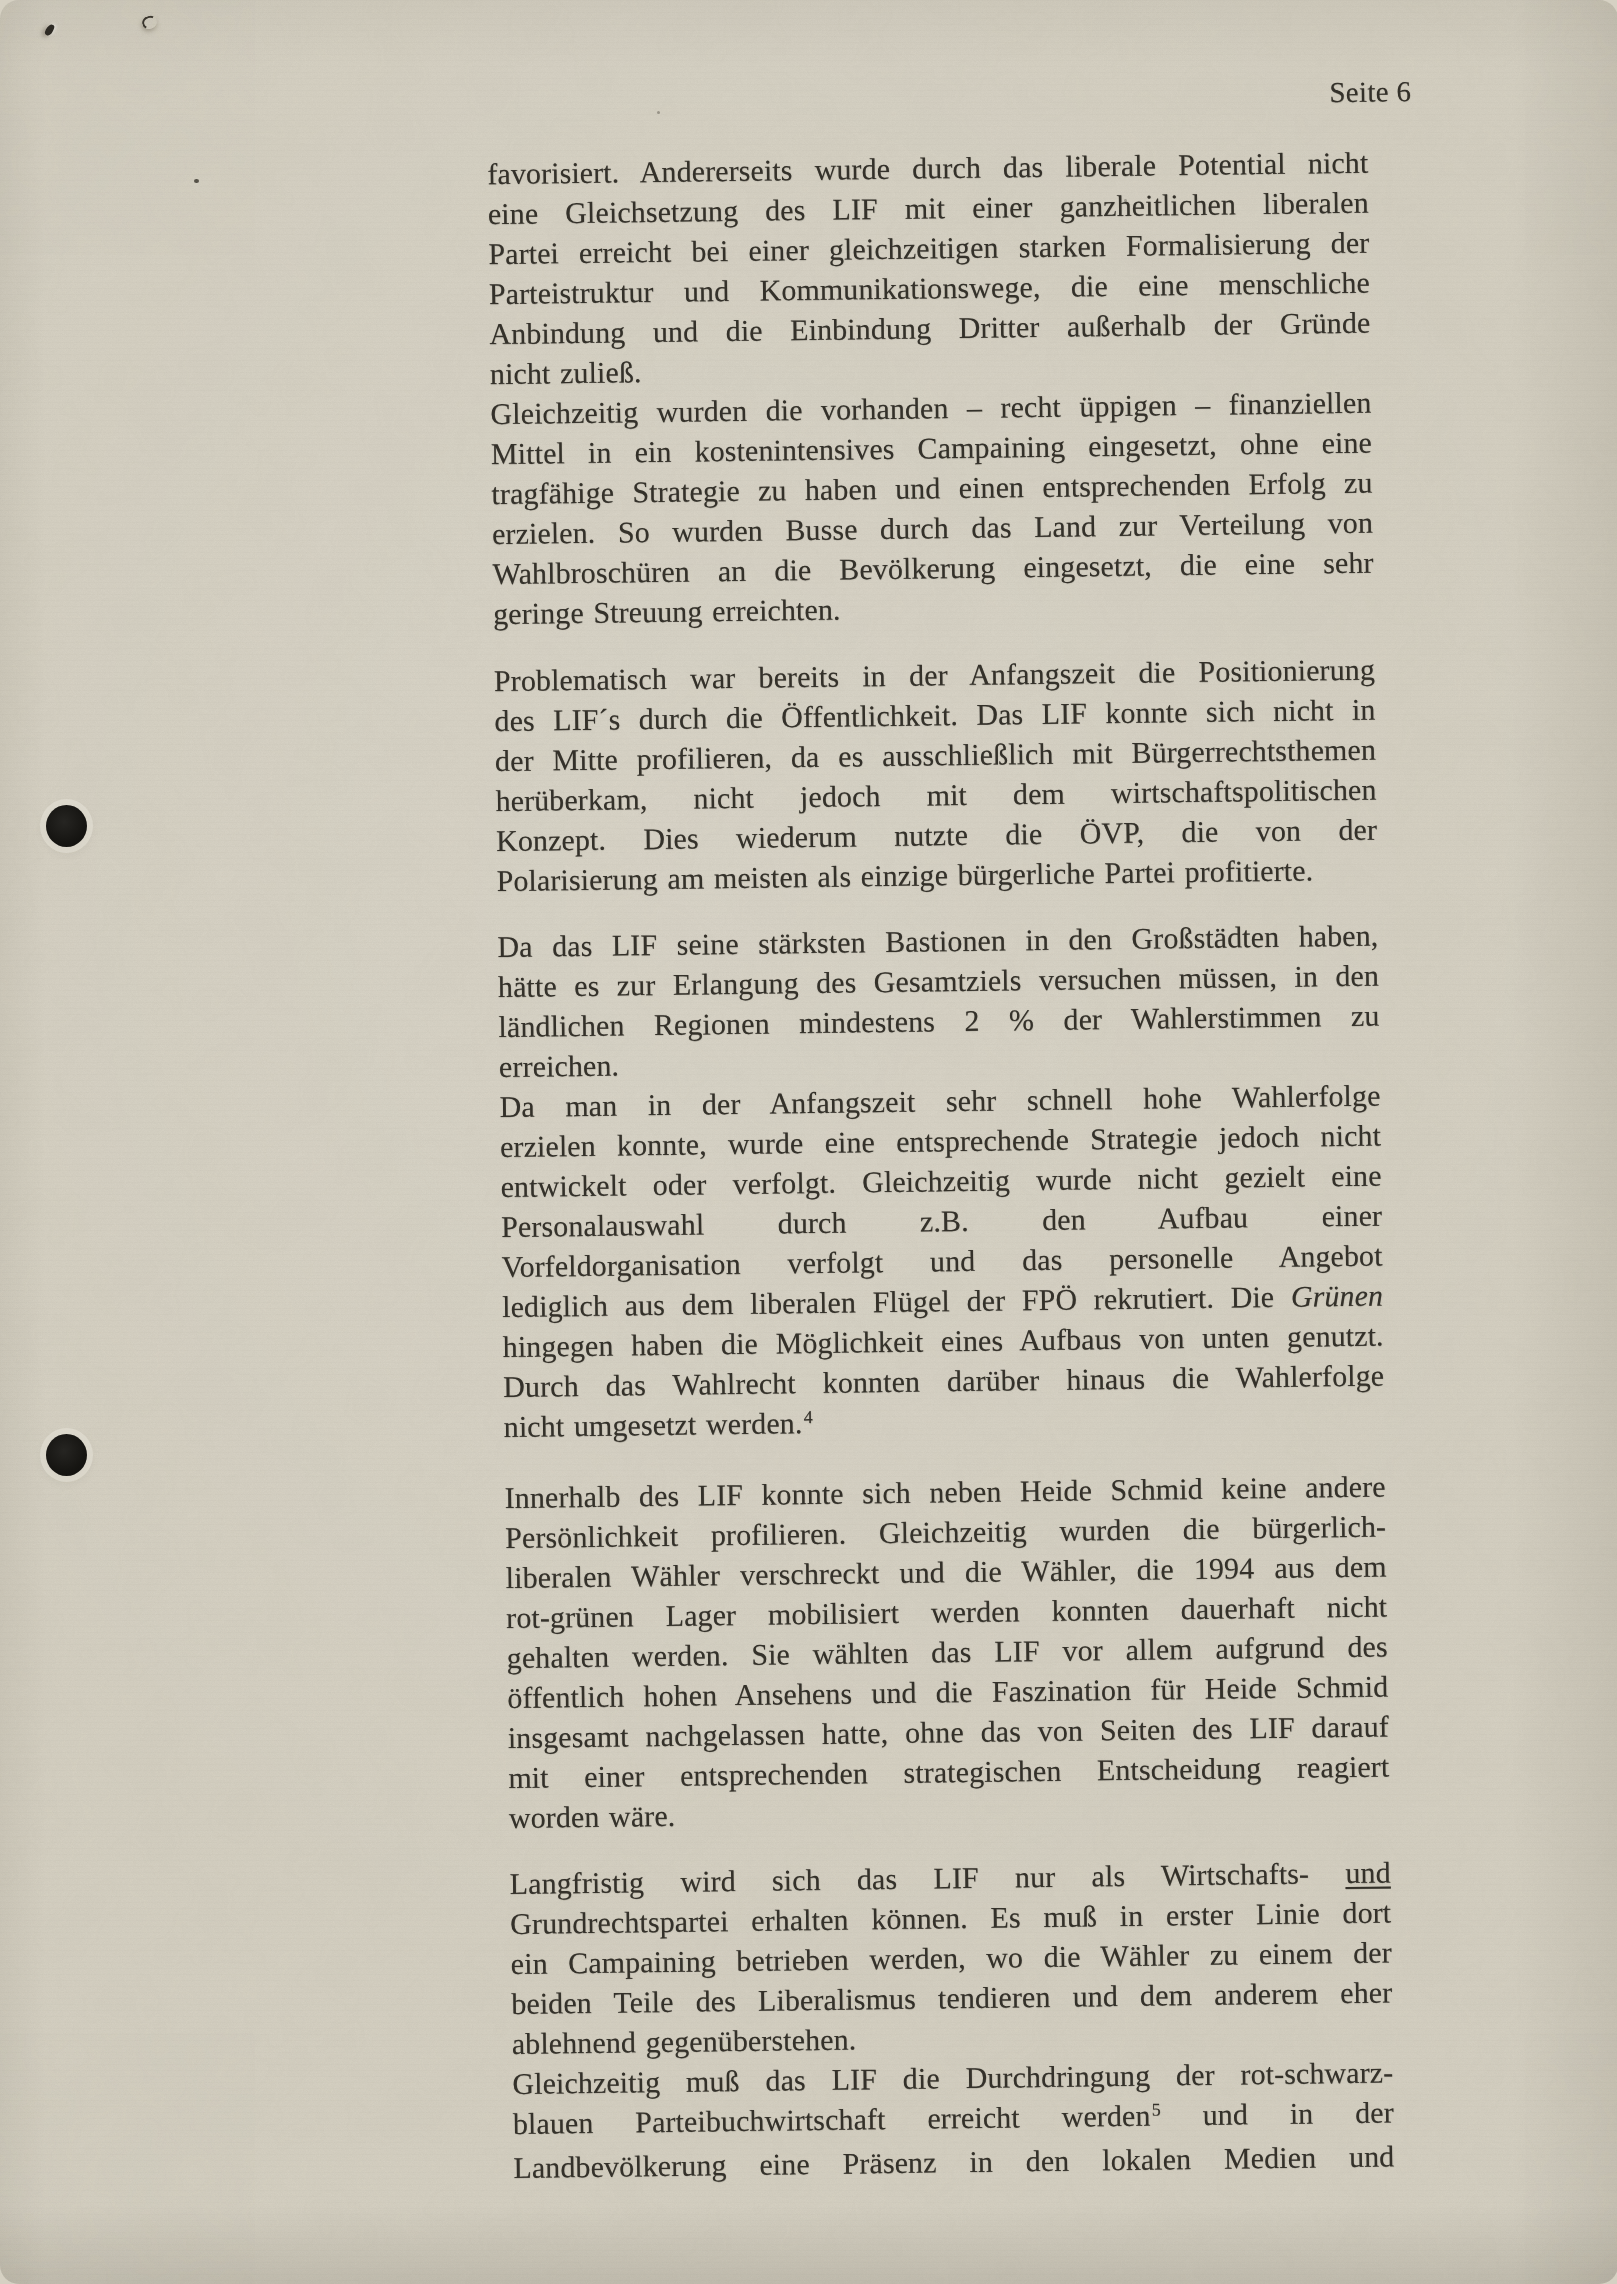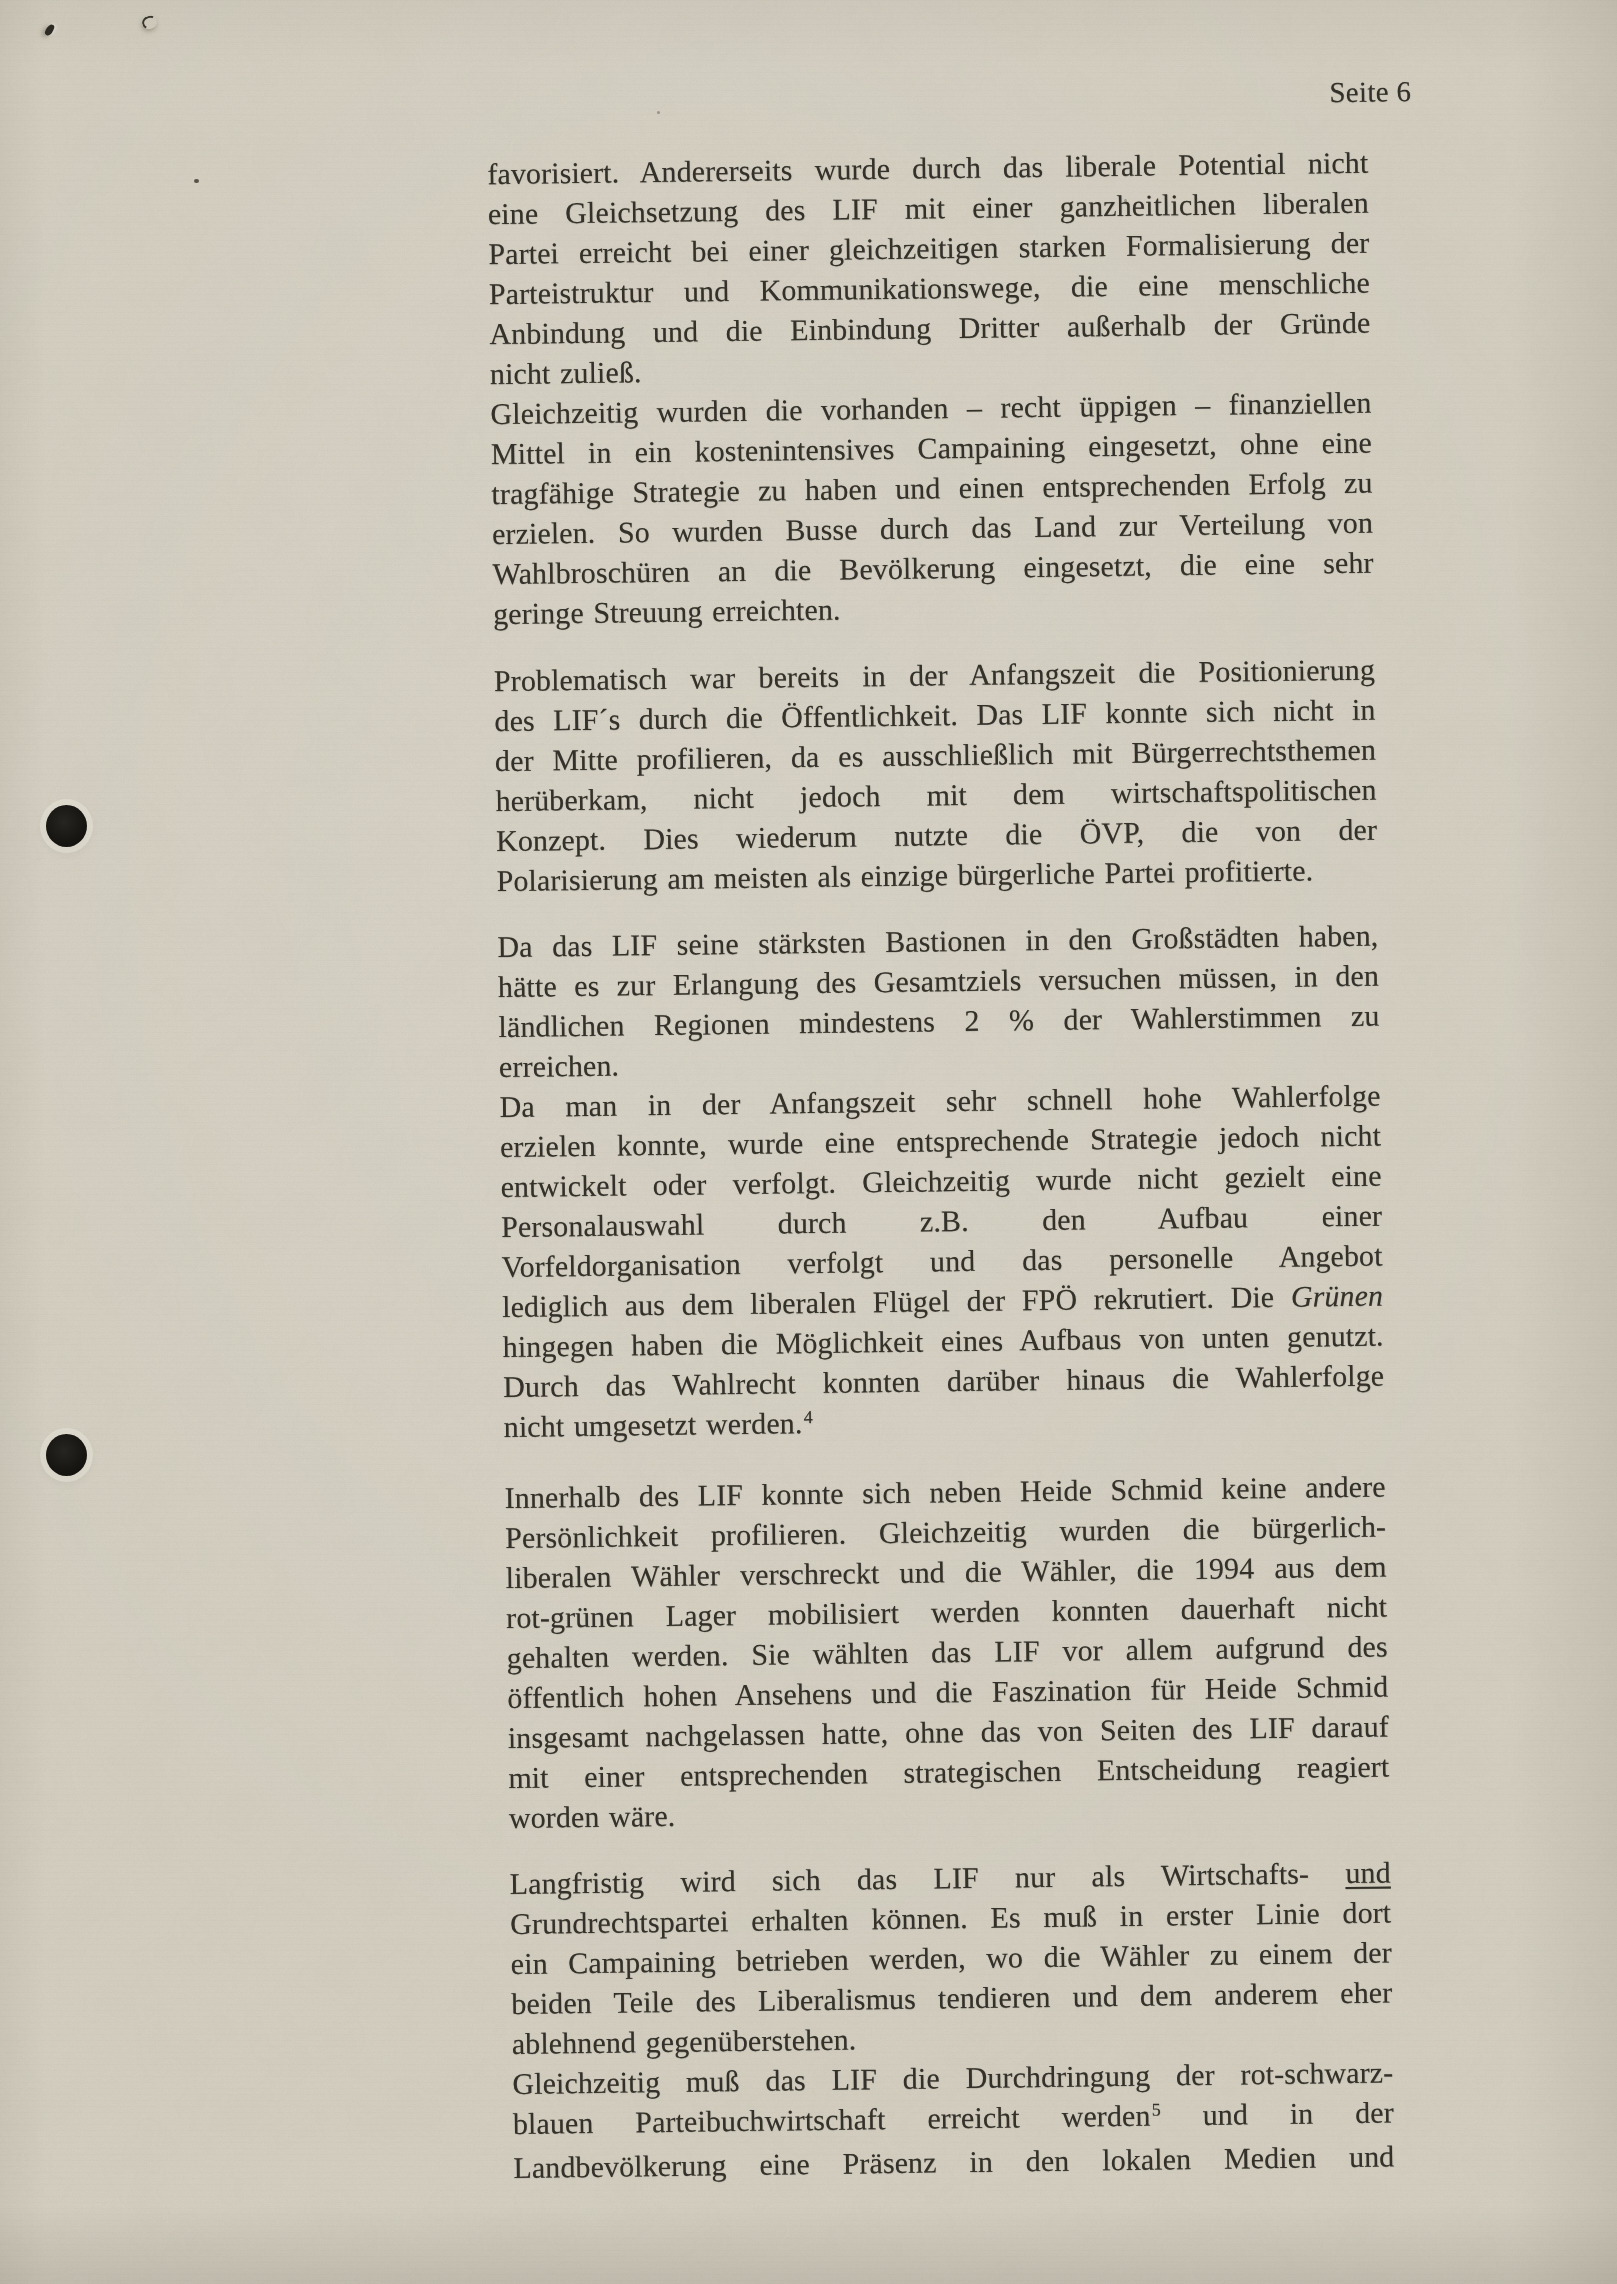--- a/index.html
+++ b/index.html
@@ -14,20 +14,21 @@
     overflow: hidden;
     background:
       radial-gradient(ellipse 1258px 1656px at 44% 38%, rgba(255,255,255,0.10), rgba(255,255,255,0) 72%),
       linear-gradient(to right, rgba(90,84,68,0.07), rgba(90,84,68,0) 46px),
       linear-gradient(to left, rgba(90,84,68,0.11), rgba(90,84,68,0) 106px),
       linear-gradient(to bottom, rgba(90,84,68,0.05), rgba(90,84,68,0) 66px),
       linear-gradient(to top, rgba(64,60,48,0.13), rgba(64,60,48,0) 79px),
       #d6d1c3;
     font-family: "Liberation Serif", "DejaVu Serif", serif;
     color: #34312a;
+    border-radius: 19px;
   }
   .streaks {
     position: absolute;
     inset: 0;
     background: repeating-linear-gradient(to bottom, rgba(0,0,0,0.013) 0 1.3px, rgba(0,0,0,0) 1.3px 6px);
     pointer-events: none;
   }
   .grain-svg {
     position: absolute;
     inset: 0;

